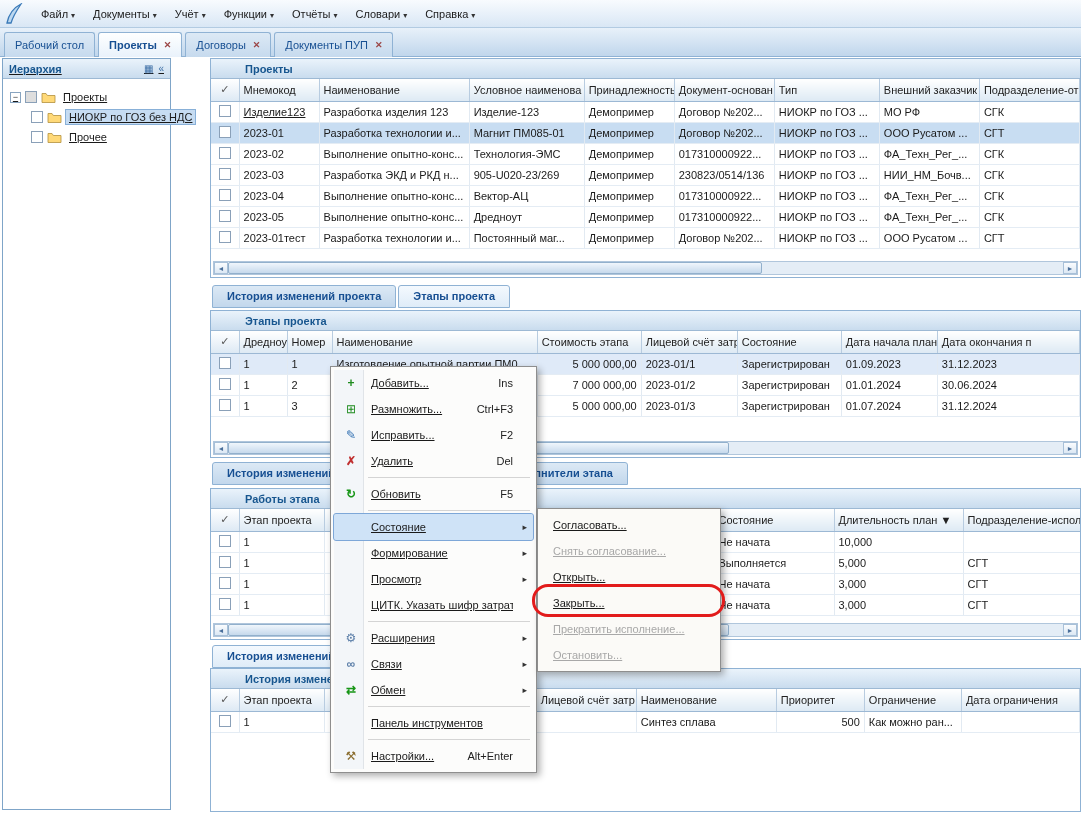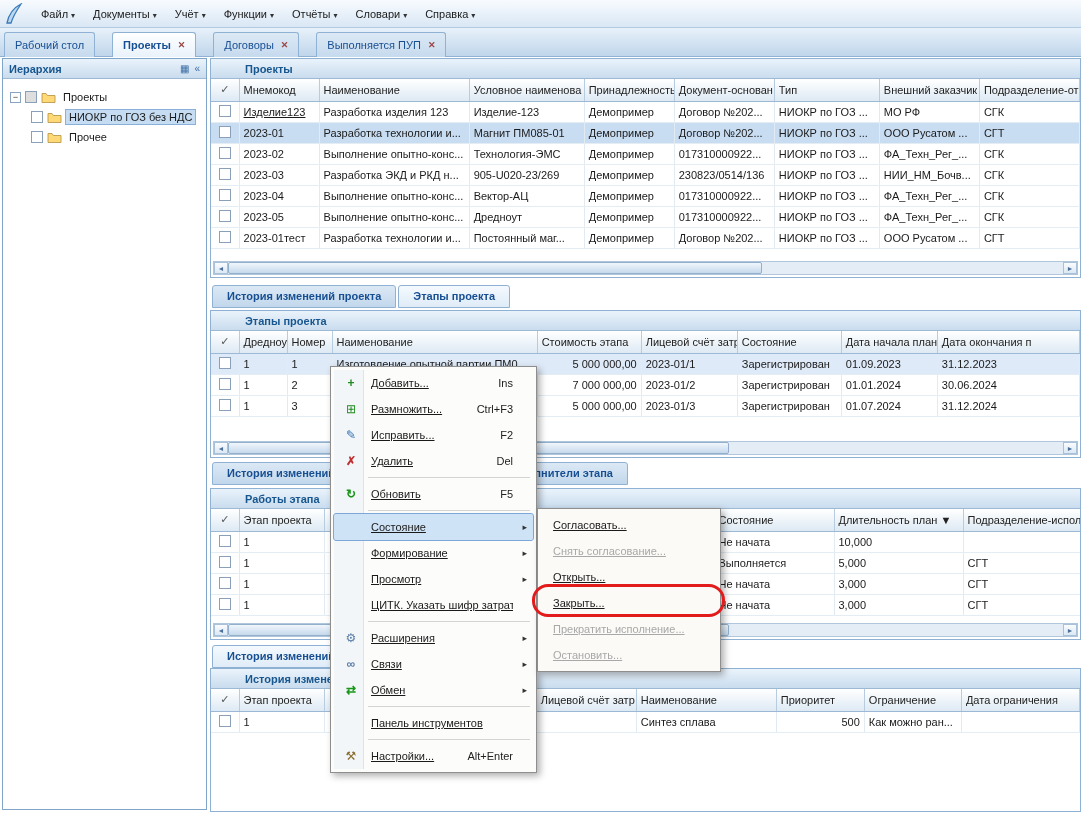--- a/index.html
+++ b/index.html
@@ -11,37 +11,37 @@
   .menubar { position:absolute; left:0; top:0; width:100%; height:28px;
              background:linear-gradient(#f8fbfe,#d9e7f5); border-bottom:1px solid #b2cbe2;
              display:flex; align-items:center; padding-left:2px; }
   .logo { width:24px; height:24px; margin-right:6px; display:inline-flex; align-items:center; justify-content:center; }
   .mbar-item { padding:4px 9px; cursor:default; white-space:nowrap; }
   .caret { font-size:8px; color:#333; margin-left:3px; }
 
   
   .tabstrip { position:absolute; left:0; top:28px; width:100%; height:29px;
               background:linear-gradient(#e8f1fa,#c0d6ec); border-bottom:1px solid #8fb2d4;
-              padding:4px 0 0 4px; display:flex; gap:17px; }
+              padding:4px 0 0 4px; display:flex; gap:3px; }
   .wtab { height:25px; padding:4px 10px; border:1px solid #8fb2d4; border-bottom:none;
           border-radius:3px 3px 0 0; background:linear-gradient(#dce9f5,#c6daee);
           color:#174f92; display:flex; align-items:center; gap:7px; white-space:nowrap; }
   .wtab.active { background:linear-gradient(#feffff,#e9f2fb); font-weight:bold; }
   .tabx { color:#9b4545; font-size:9px; font-weight:bold; }
 
   
   .panel-hdr { height:20px; background:linear-gradient(#eaf3fb,#c9dcee); border-bottom:1px solid #9db9d4;
                display:flex; align-items:center; padding:0 6px; }
   .panel-title { font-weight:bold; color:#17568f; white-space:nowrap; }
   .main .panel-hdr { padding-left:34px; }
   .hdr-icons { margin-left:auto; display:flex; gap:5px; color:#3c6ea5; font-size:10px; }
 
   
-  .leftpanel { position:absolute; left:2px; top:58px; width:205px; height:752px;
-               border:1px solid #7fa5c8; background:#fff; }
+  .leftpanel { position:absolute; left:2px; top:58px; width:169px; height:752px;
+               border:1px solid #7fa5c8; background:#fff;text-decoration:underline; }
   .tree { padding:8px 2px; }
   .tree-row { height:20px; display:flex; align-items:center; gap:4px; padding-left:5px; white-space:nowrap; }
   .tree-row.child { padding-left:26px; }
   .tree-row.sel .tree-label { background:#c6dcf2; outline:1px solid #88b0d8; }
   .expander { width:11px; height:11px; border:1px solid #88a4c0; background:#fff; display:inline-flex;
               align-items:center; justify-content:center; font-size:9px; line-height:1; color:#333; flex:none; }
   .cb { width:12px; height:12px; border:1px solid #8aa0b8; background:#fff; display:inline-block; flex:none; }
   .cb.part { background:#dedede; }
   .tree-label { padding:1px 3px; }
   .folder { display:inline-flex; flex:none; }
@@ -122,21 +122,21 @@
       </div>
     <div class="wtab active">
         <span>Проекты</span>
         <span class="tabx">✕</span>
       </div>
     <div class="wtab">
         <span>Договоры</span>
         <span class="tabx">✕</span>
       </div>
     <div class="wtab">
-        <span>Выполняется ПУП</span>
+        <span>Документы ПУП</span>
         <span class="tabx">✕</span>
       </div>
   </div>
 
   <div class="leftpanel">
     <div class="panel-hdr">
       <span class="panel-title">Иерархия</span>
       <span class="hdr-icons">
         <span>▦</span>
         <span>«</span>

